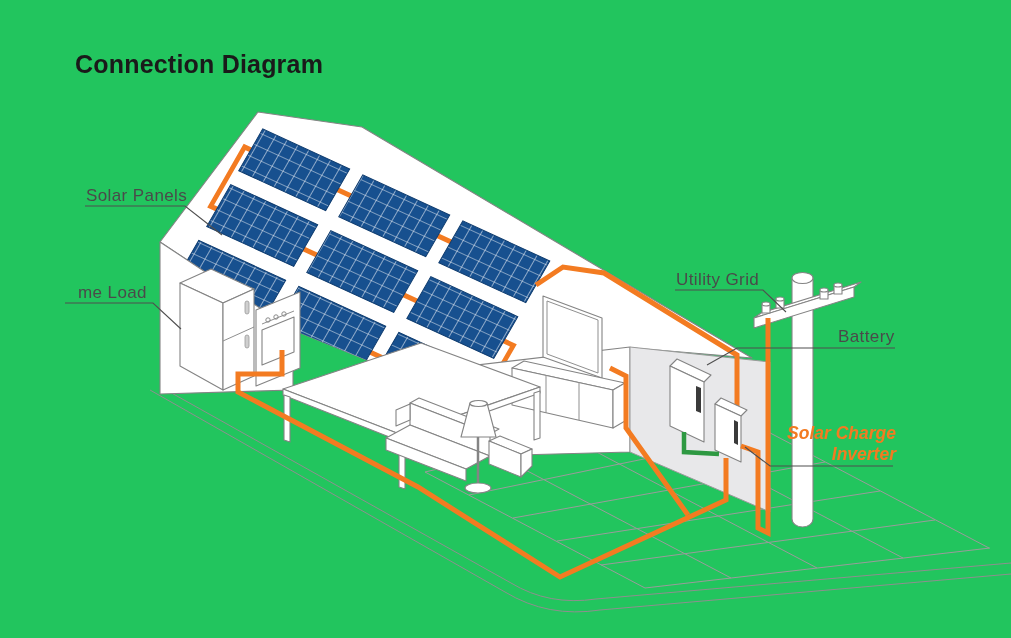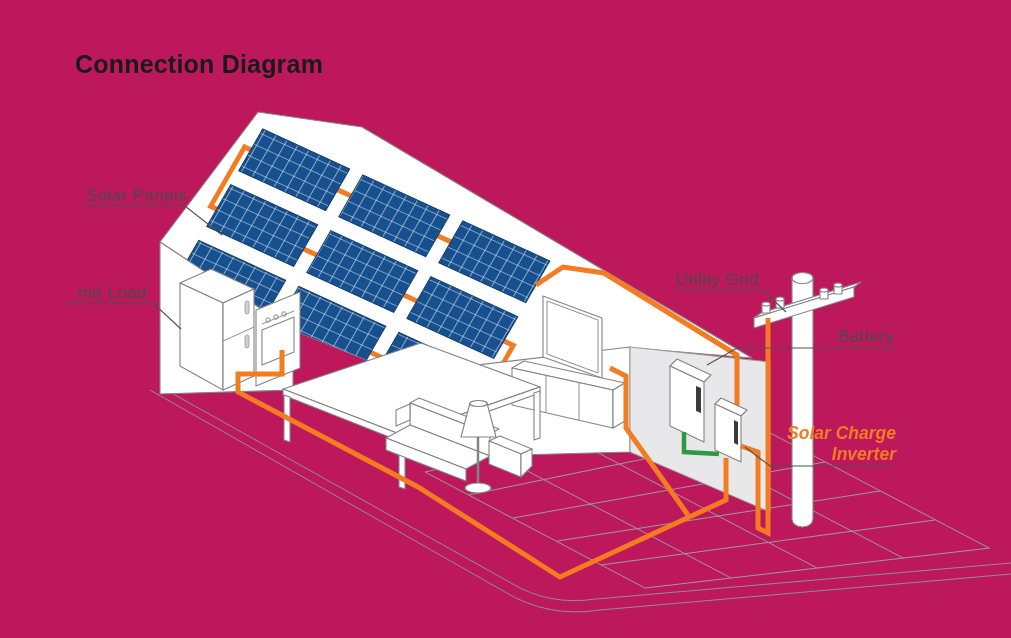--- a/index.html
+++ b/index.html
@@ -1,16 +1,16 @@
 <!DOCTYPE html>
 <html><head>
 <meta charset="utf-8">
 <style>
   html,body{margin:0;padding:0;background:#ffffff;}
-  .stage{position:relative;width:1011px;height:638px;background:#be185d;overflow:hidden;
+  .stage{position:relative;width:1011px;height:638px;background:#22c55e;overflow:hidden;
          font-family:"Liberation Sans",sans-serif;}
   svg{position:absolute;left:0;top:0;}
   .outline{fill:#ffffff;stroke:#848484;stroke-width:1.1;stroke-linejoin:round;}
   .thin{fill:none;stroke:#8f8f8f;stroke-width:1;}
   .leader{fill:none;stroke:#4f4f4f;stroke-width:1.1;}
   .lbl{font-size:17px;letter-spacing:.4px;}
   .title{font-size:25px;font-weight:bold;letter-spacing:.2px;}
   .accent-lbl{font-size:17.5px;font-weight:bold;font-style:italic;}
   .wire{fill:none;stroke-width:5;stroke-linejoin:miter;stroke-linecap:butt;}
   .wire-thin{fill:none;stroke-width:4.5;stroke-linejoin:miter;}

